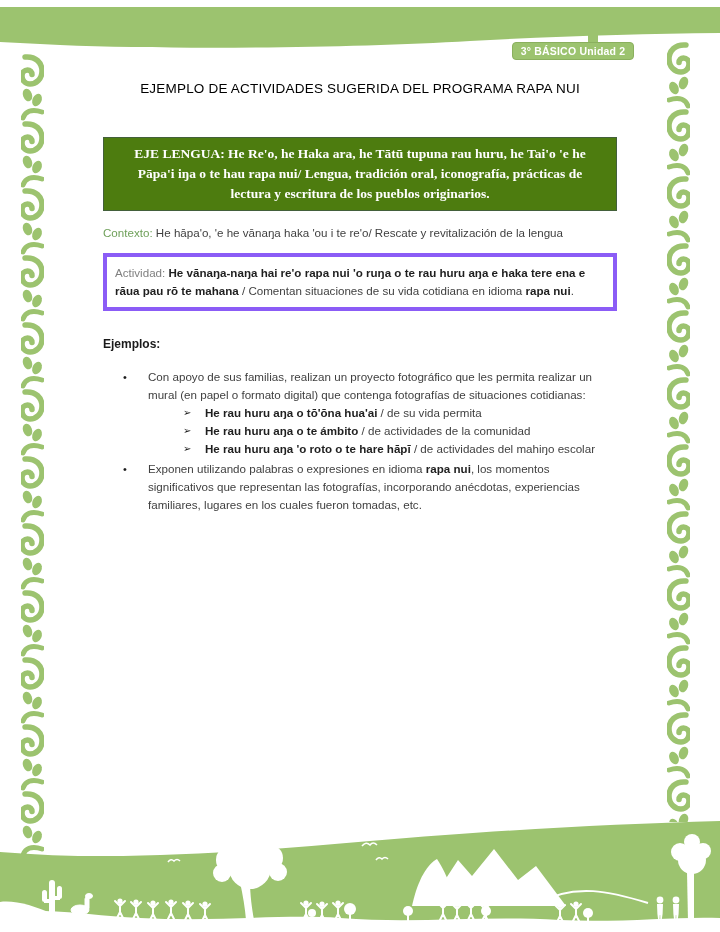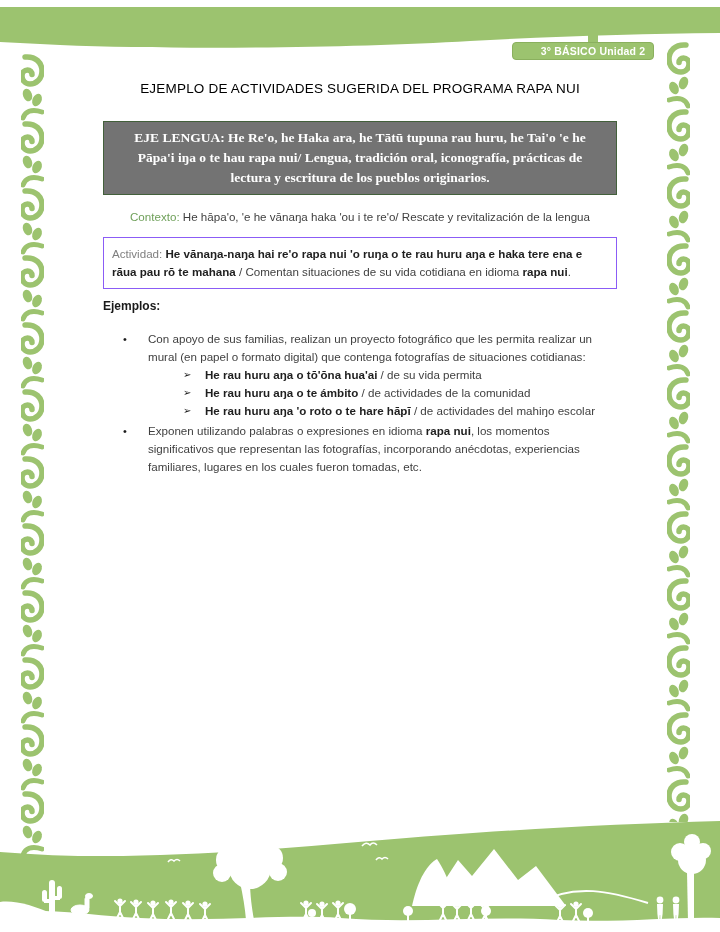--- a/index.html
+++ b/index.html
@@ -9,43 +9,42 @@
     font-family:"Liberation Sans",sans-serif;
   }
   
   .band-svg{position:absolute;left:0;top:0;width:720px;height:60px;}
   .badge-connector{position:absolute;left:588px;top:32px;width:10px;height:14px;background:#9cc36f;}
   .badge{
     position:absolute;left:512px;top:42px;width:120px;height:16px;
     background:#9cc36f;border:1px solid #8ab05e;border-radius:4px;
     color:#ffffff;font-size:10.5px;font-weight:700;line-height:16px;text-align:center;
     letter-spacing:.2px;
-    padding-left:20px;
   }
   
   .border-left{position:absolute;left:21px;top:54px;width:23px;height:802px;}
   .border-right{position:absolute;left:667px;top:42px;width:23px;height:780px;}
   
   .content{position:absolute;left:103px;top:80px;width:514px;}
   .title{color:#000000;font-size:13.5px;font-weight:500;text-align:center;line-height:17px;letter-spacing:.2px;}
   .subtitle{color:#73a159;font-size:12.5px;font-weight:400;text-align:center;margin-top:12px;line-height:16px;}
   .eje-box{
-    margin-top:24px;background:#737373;border:1px solid #43603b;color:#ffffff;
+    margin-top:40px;background:#4d7c0f;border:1px solid #43603b;color:#ffffff;
     font-family:"Liberation Serif",serif;font-weight:700;font-size:13.5px;
     line-height:20px;text-align:center;padding:6px 12px;box-sizing:border-box;
   }
-  .contexto{margin-top:14px;font-size:11.6px;line-height:16px;color:#3f3f3f;white-space:pre-wrap;text-align:center;}
+  .contexto{margin-top:14px;font-size:11.6px;line-height:16px;color:#3f3f3f;white-space:pre-wrap;}
   .contexto .lbl{color:#6fa05a;}
   .actividad-box{
-    margin-top:12px;border:1px solid #8b5cf6;padding:7px 8px;
+    margin-top:12px;border:4px solid #8b5cf6;padding:7px 8px;
     font-size:11.6px;line-height:18px;color:#3f3f3f;white-space:pre-wrap;box-sizing:border-box;
   }
   .actividad-box .lbl{color:#7f7f7f;}
   .b{font-weight:700;color:#1f1f1f;}
-  .ejemplos-h{margin-top:9px;font-size:12px;font-weight:700;color:#1a1a1a;line-height:16px;}
+  .ejemplos-h{margin-top:25px;font-size:12px;font-weight:700;color:#1a1a1a;line-height:16px;}
   .bullet{position:relative;margin-top:16px;padding-left:45px;font-size:11.6px;line-height:18px;color:#3f3f3f;white-space:pre-wrap;}
   .bullet .glyph{position:absolute;left:20px;top:0;color:#1a1a1a;font-size:11px;}
   .subbullet{position:relative;padding-left:102px;font-size:11.6px;line-height:18px;color:#3f3f3f;white-space:pre-wrap;}
   .subbullet .glyph{position:absolute;left:80px;top:0;color:#1a1a1a;font-size:10px;}
   .bullet2{margin-top:2px;}
   
   .footer-svg{position:absolute;left:0;top:816px;width:720px;height:116px;}
 </style>
 </head>
 <body>

